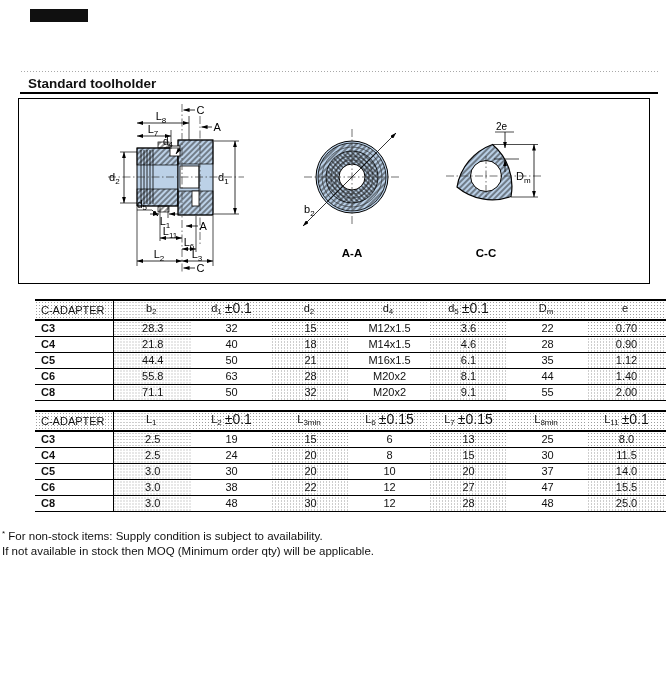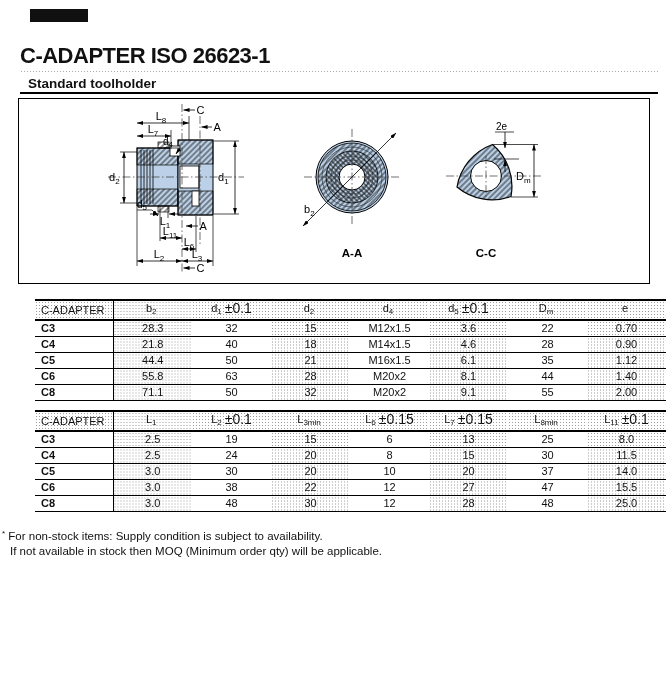--- a/index.html
+++ b/index.html
@@ -28,30 +28,29 @@
   tbody td{border-bottom:1px solid #000;}
   .corner,.rowlabel{text-align:left;padding-left:6px;border-right:1px solid #000;}
   .rowlabel{font-weight:bold;}
   .sh-cell{background-color:#fff;
            background-image:radial-gradient(#9d9d9d 28%,rgba(255,255,255,0) 32%);
            background-size:3px 3px;}
   sub{font-size:8px;vertical-align:-2px;}
   .tol{font-size:14px;margin-left:3px;vertical-align:-1px;}
   .footnote{position:absolute;left:2px;top:526px;font-size:11.5px;line-height:15px;}
   .footnote sup{font-size:8px;vertical-align:4px;}
-  .fn2{margin-left:8px;}
+  .fn2{}
 </style>
 </head>
 <body>
 
 <div class="page">
 
   <div class="black-bar"></div>
 
-  <h1 class="page-title" style="margin:0;">C-ADAPTER ISO 26623-1</h1>
   <div class="rule-dotted"></div>
   <div class="page-subtitle">Standard toolholder</div>
   <div class="rule-solid"></div>
 
   <div class="drawing-box">
     <svg width="630" height="184" viewBox="19 99 630 184">
       <defs>
         <marker id="ar" viewBox="0 0 10 6" refX="9.5" refY="3" markerWidth="8" markerHeight="4.8" orient="auto-start-reverse">
           <path d="M0,0 L10,3 L0,6 Z" fill="#000"></path>
         </marker>

